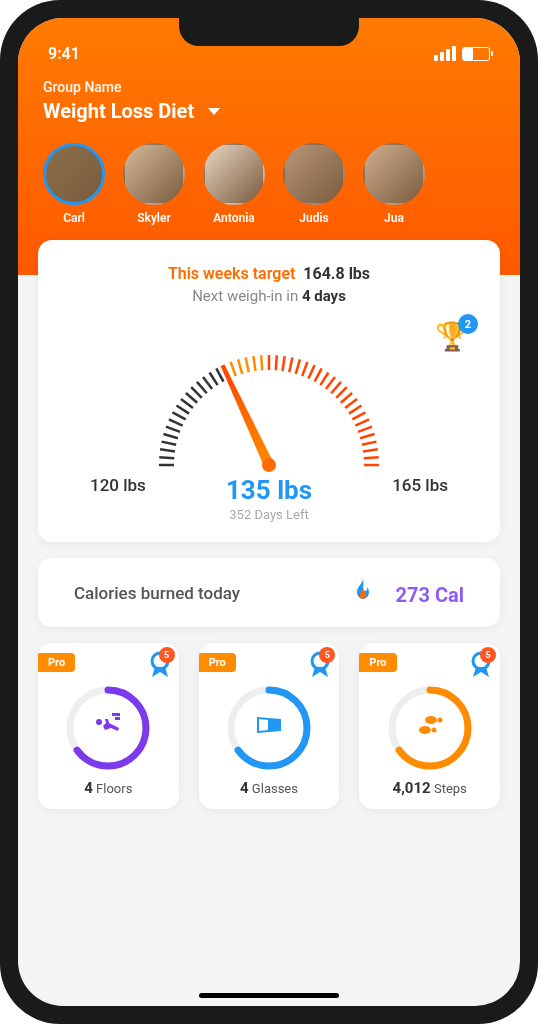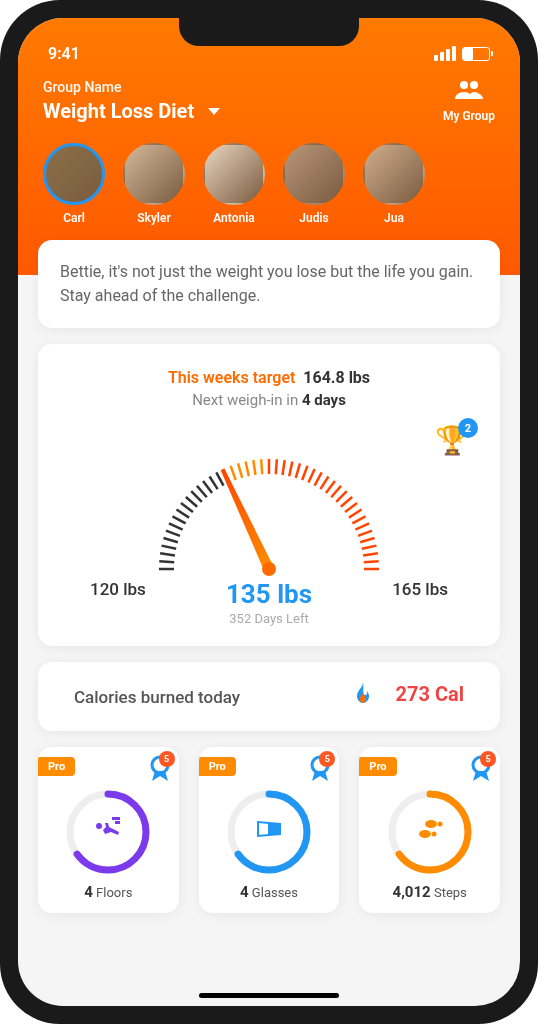--- a/index.html
+++ b/index.html
@@ -44,21 +44,21 @@
 .trophy-icon { font-size: 28px; color: #ffb800; position: relative; }
 .trophy-badge { position: absolute; top: -6px; right: -8px; background: #2196f3; color: #fff; width: 20px; height: 20px; border-radius: 50%; font-size: 11px; display: flex; align-items: center; justify-content: center; font-weight: 700; }
 .gauge-svg { margin: 20px auto 10px; display: block; }
 .gauge-labels { display: flex; justify-content: space-between; align-items: flex-start; padding: 0 30px; margin-top: -10px; }
 .gauge-min, .gauge-max { color: #333; font-size: 17px; font-weight: 500; }
 .gauge-current { text-align: center; }
 .gauge-current-value { color: #2196f3; font-size: 26px; font-weight: 700; }
 .gauge-days-left { color: #aaa; font-size: 13px; margin-top: 2px; }
 .calories-card { background: #fff; border-radius: 14px; padding: 20px 36px; box-shadow: 0 2px 12px rgba(0,0,0,0.06); margin-bottom: 16px; display: flex; justify-content: space-between; align-items: center; }
 .calories-label { color: #555; font-size: 17px; font-weight: 500; }
-.calories-value { display: flex; align-items: flex-start; gap: 23px; color: #ef4444; font-size: 20px; font-weight: 700; }
+.calories-value { display: flex; align-items: flex-end; gap: 23px; color: #8b5cf6; font-size: 20px; font-weight: 700; }
 .flame-icon { color: #ff6b00; font-size: 22px; }
 .stats-row { display: flex; gap: 20px; }
 .stat-card { flex: 1; background: #fff; border-radius: 14px; padding: 12px; box-shadow: 0 2px 12px rgba(0,0,0,0.06); position: relative; text-align: center; overflow: hidden; }
 .pro-label { position: absolute; top: 10px; left: 0; background: #ff8c00; color: #fff; font-size: 11px; font-weight: 700; padding: 3px 10px; border-radius: 0 4px 4px 0; }
 .medal-wrap { position: absolute; top: 8px; right: 8px; }
 .medal-icon { color: #2196f3; font-size: 20px; position: relative; }
 .medal-badge { position: absolute; top: -4px; right: -4px; background: #ff5722; color: #fff; width: 16px; height: 16px; border-radius: 50%; font-size: 9px; display: flex; align-items: center; justify-content: center; font-weight: 700; }
 .stat-ring { margin: 28px auto 6px; width: 90px; height: 90px; position: relative; }
 .stat-ring svg { transform: rotate(-90deg); }
 .stat-ring-icon { position: absolute; top: 50%; left: 50%; transform: translate(-50%, -50%); font-size: 24px; }
@@ -91,31 +91,20 @@
       </div>
 
       <div class="header-row">
         <div>
           <div class="group-label">Group Name</div>
           <div class="group-name">
             <span>Weight Loss Diet</span>
             <span class="chevron-down"></span>
           </div>
         </div>
-        <div class="my-group">
-          <div class="my-group-icon">
-            <svg width="28" height="22" viewBox="0 0 28 22" fill="#fff">
-                <circle cx="9" cy="6" r="4"></circle>
-                <circle cx="19" cy="6" r="4"></circle>
-                <path d="M0 20c0-4 4-7 9-7s9 3 9 7z"></path>
-                <path d="M14 20c0-4 2-7 5-7s9 3 9 7z"></path>
-              </svg>
-          </div>
-          <div class="my-group-label">My Group</div>
-        </div>
       </div>
 
       <div class="avatars-row" id="avatars-row">
           <div class="avatar-item">
             <div class="avatar-circle active" style="background:linear-gradient(135deg,#8b6f47,#7a5c3f)"></div>
             <div class="avatar-name">Carl</div>
           </div>
           <div class="avatar-item">
             <div class="avatar-circle " style="background:linear-gradient(135deg,#d4b89a,#7a5c3f)"></div>
             <div class="avatar-name">Skyler</div>
@@ -129,23 +118,20 @@
             <div class="avatar-name">Judis</div>
           </div>
           <div class="avatar-item">
             <div class="avatar-circle " style="background:linear-gradient(135deg,#cfae8e,#7a5c3f)"></div>
             <div class="avatar-name">Jua</div>
           </div>
         </div>
     </div>
 
     <div class="content">
-      <div class="message-card">
-        <div class="message-text">Bettie, it's not just the weight you lose but the life you gain. Stay ahead of the challenge.</div>
-      </div>
 
       <div class="gauge-card">
         <div class="target-line">
           <span class="target-label">This weeks target</span>
           &nbsp;<span class="target-value">164.8 lbs</span>
         </div>
         <div class="weighin-line">
           <span>Next weigh-in in </span><b>4 days</b>
         </div>
         <div class="trophy-wrap">

